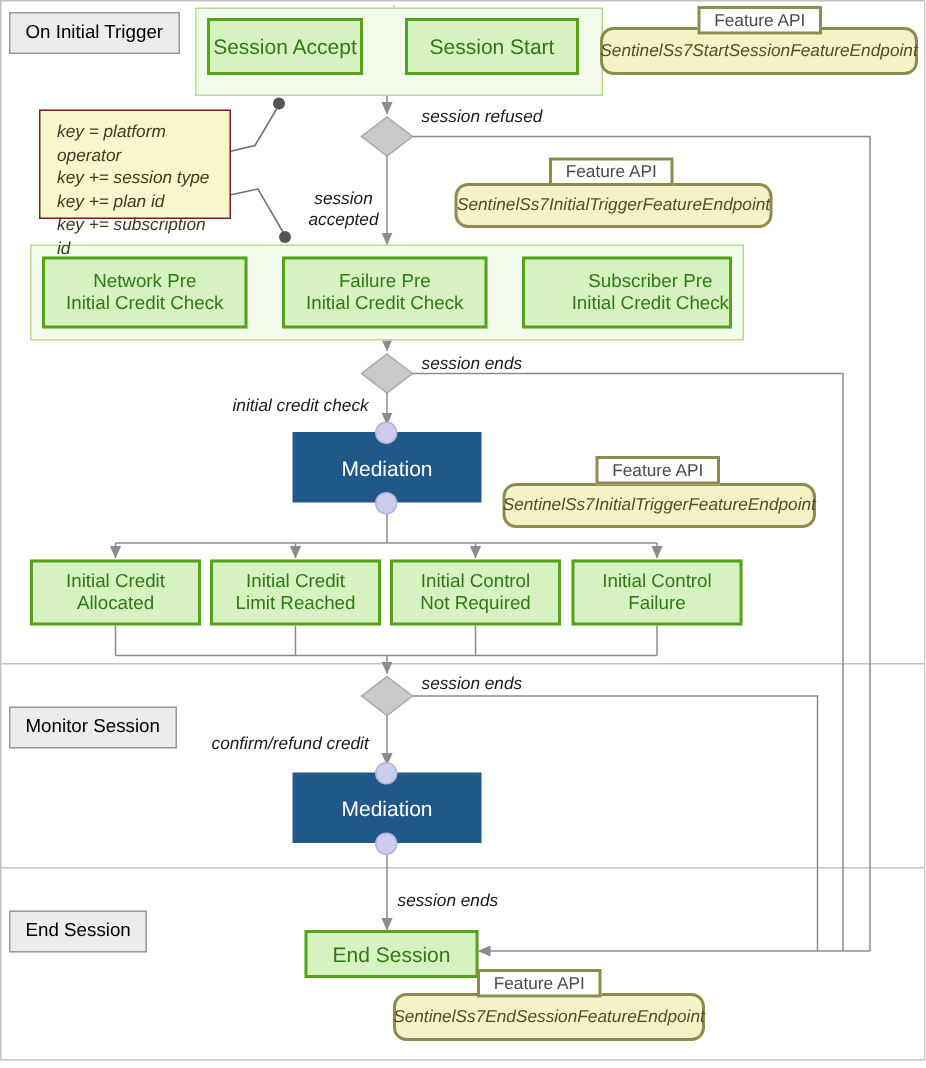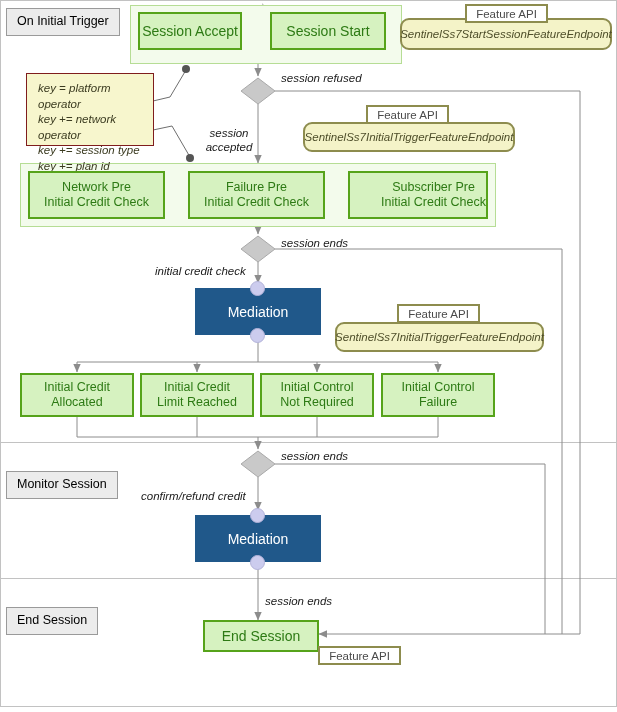--- a/index.html
+++ b/index.html
@@ -225,21 +225,20 @@
 
   <div class="gbox" style="left:270px; top:12px; width:116px; height:38px;">Session Start</div>
 
   <div class="api-body" style="left:400px; top:18px; width:212px; height:32px;">SentinelSs7StartSessionFeatureEndpoint</div>
   <div class="api-tab" style="left:465px; top:4px; width:83px; height:19px;">Feature API</div>
 
   <div class="elabel" style="left:281px; top:71px;">session refused</div>
 
   <div class="ynote" style="left:26px; top:73px; width:128px; height:73px;">
     <div>key = platform operator</div>
-    <div>key += network operator</div>
     <div>key += session type</div>
     <div>key += plan id</div>
     <div>key += subscription id</div>
   </div>
 
   <div class="elabel two" style="left:203px; top:126px; width:52px;">
     <div>session</div>
     <div>accepted</div>
   </div>
 
@@ -313,15 +312,16 @@
   <div class="elabel" style="left:141px; top:489px;">confirm/refund credit</div>
 
   <div class="bbox" style="left:195px; top:515px; width:126px; height:47px;">Mediation</div>
   <div class="port" style="left:250px; top:508px;"></div>
   <div class="port" style="left:250px; top:555px;"></div>
 
   <div class="elabel" style="left:265px; top:594px;">session ends</div>
 
   <div class="gbox" style="left:203px; top:620px; width:116px; height:32px;">End Session</div>
 
+  <div class="api-body" style="left:262px; top:662px; width:208px; height:32px;">SentinelSs7EndSessionFeatureEndpoint</div>
   <div class="api-tab" style="left:318px; top:646px; width:83px; height:19px;">Feature API</div>
 
 </div>
 
 </body></html>

